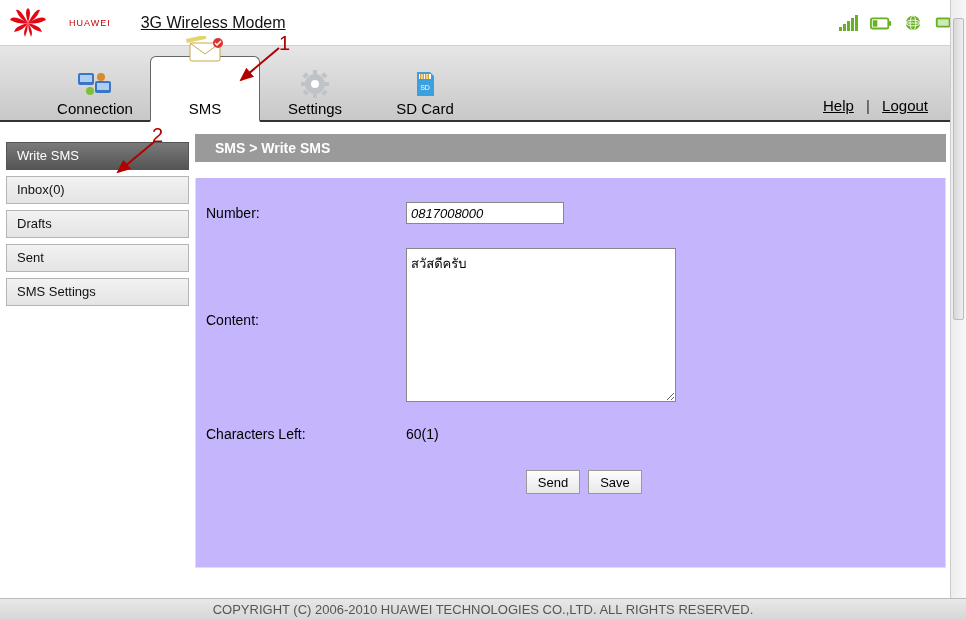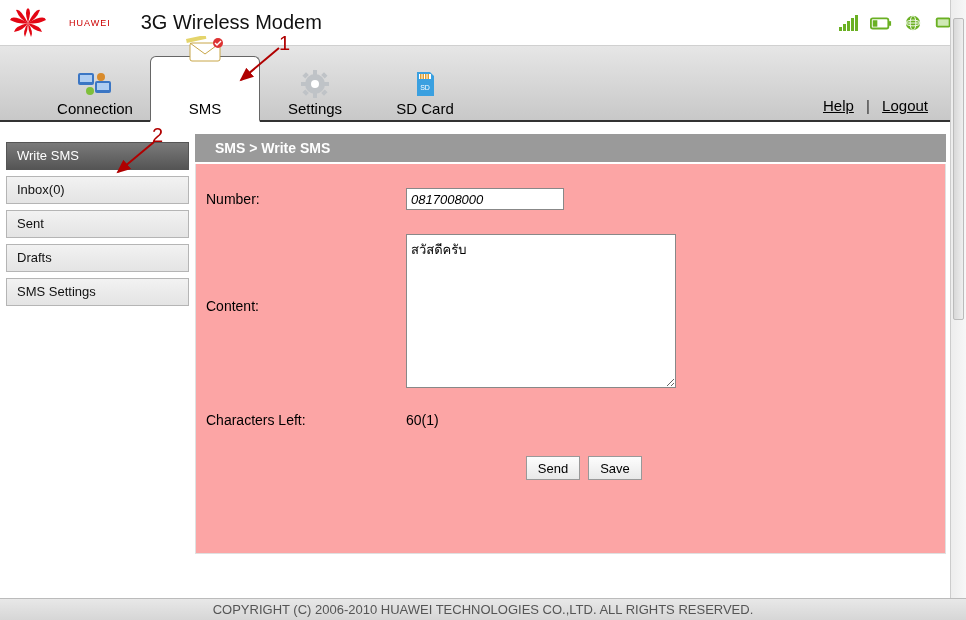--- a/index.html
+++ b/index.html
@@ -17,21 +17,21 @@
   .header {
     height: 46px;
     background: #fff;
     display: flex;
     align-items: center;
     padding: 0 10px;
     border-bottom: 1px solid #d0d0d0;
   }
   .logo-block { display: flex; align-items: center; gap: 23px; margin-right: 30px; }
   .logo-text { font-size: 9px; color: #c00; letter-spacing: 1px; }
-  .title { font-size: 20px; color: #111; }
+  .title { font-size: 16px; color: #111; text-decoration: underline; }
   .status-icons { margin-left: auto; display: flex; gap: 10px; align-items: center; }
   .status-icons svg, .status-icons .ic { width: 22px; height: 18px; }
 
   
   .tabbar {
     height: 76px;
     background: linear-gradient(#e6e6e6, #c8c8c8);
     border-bottom: 2px solid #333;
     display: flex;
     align-items: flex-end;
@@ -111,24 +111,24 @@
   }
   .breadcrumb {
     background: #9a9a9a;
     color: #fff;
     font-weight: bold;
     font-size: 14px;
     padding: 6px 20px;
     margin: 12px 6px 0 0;
   }
   .panel {
-    background: #fca5a5;
+    background: #c4b5fd;
     border: 1px solid #e0e0e0;
     border-top: none;
-    margin: 2px 6px 0 0;
+    margin: 16px 6px 0 0;
     padding: 24px 10px 24px 10px;
     height: 390px;
   }
   .form-row { display: flex; align-items: center; margin-bottom: 24px; }
   .form-row.top { align-items: flex-start; }
   .form-label { width: 200px; font-size: 14px; color: #000; }
   .text-input {
     width: 158px;
     height: 22px;
     border: 1px solid #888;
@@ -322,22 +322,22 @@
     <a>Help</a>
     <span class="vsep">|</span>
     <a>Logout</a>
   </div>
 </div>
 
 <div class="main">
   <div class="sidebar">
     <div class="side-item active">Write SMS</div>
     <div class="side-item">Inbox(0)</div>
+    <div class="side-item">Drafts</div>
     <div class="side-item">Sent</div>
-    <div class="side-item">Drafts</div>
     <div class="side-item">SMS Settings</div>
   </div>
 
   <div class="content-wrap">
     <div class="content-scroll">
       <div class="breadcrumb">SMS &gt; Write SMS</div>
       <div class="panel">
         <div class="form-row">
           <div class="form-label">Number:</div>
           <input class="text-input" type="text" value="0817008000" style="">

